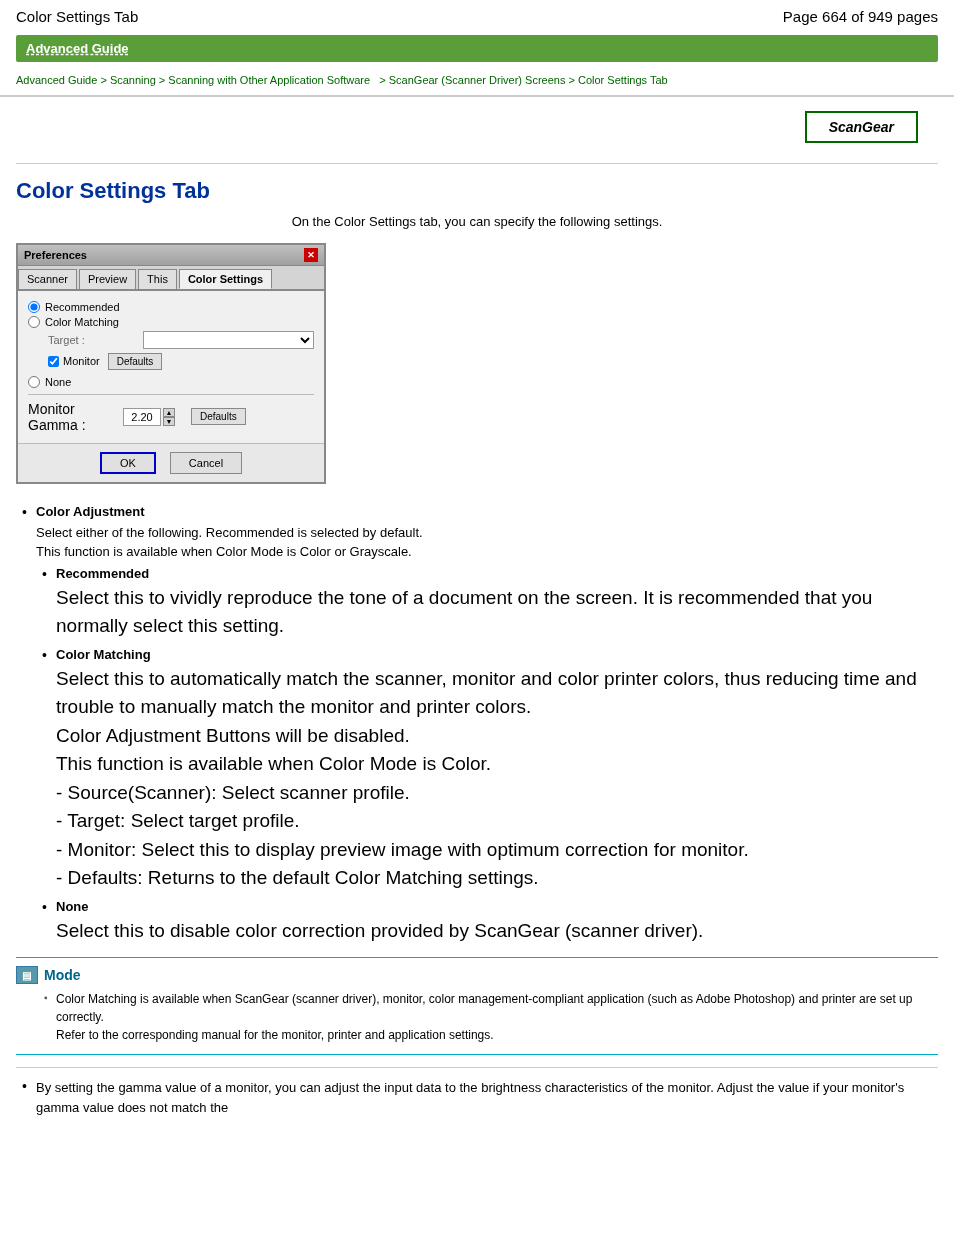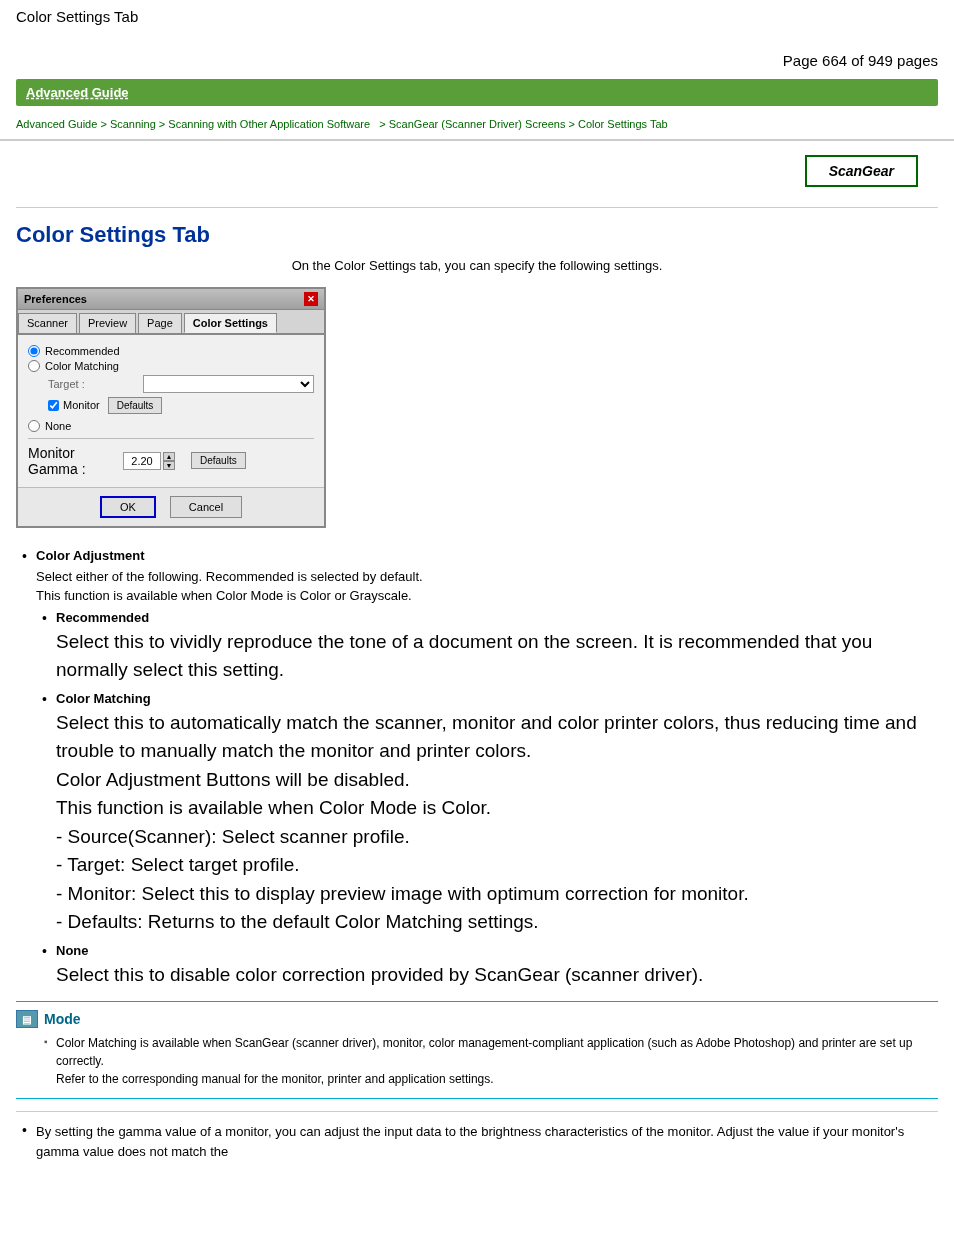--- a/index.html
+++ b/index.html
@@ -20,21 +20,20 @@
       padding: 8px 16px 4px 16px;
       border-bottom: none;
     }
     .page-header-title {
       font-size: 15px;
       font-weight: normal;
     }
     .page-header-pagination {
       font-size: 15px;
       font-weight: normal;
-      margin-top: 44px;
     }
 
     
     .advanced-guide-banner {
       background: #5a9e3a;
       margin: 6px 16px;
       padding: 6px 10px;
       border-radius: 2px;
     }
     .advanced-guide-banner span {
@@ -401,21 +400,21 @@
   <p class="intro-text">On the Color Settings tab, you can specify the following settings.</p>
 
   <div class="preferences-dialog">
     <div class="pref-titlebar">
       <span class="pref-title-text">Preferences</span>
       <div class="pref-close-btn">✕</div>
     </div>
     <div class="pref-tabs">
       <div class="pref-tab">Scanner</div>
       <div class="pref-tab">Preview</div>
-      <div class="pref-tab">Page</div>
+      <div class="pref-tab">This</div>
       <div class="pref-tab active">Color Settings</div>
     </div>
     <div class="pref-body">
 
       <div class="pref-radio-item">
         <input type="radio" name="color-adj" checked="" style="">
         <span>Recommended</span>
       </div>
 
       <div class="pref-radio-item">

